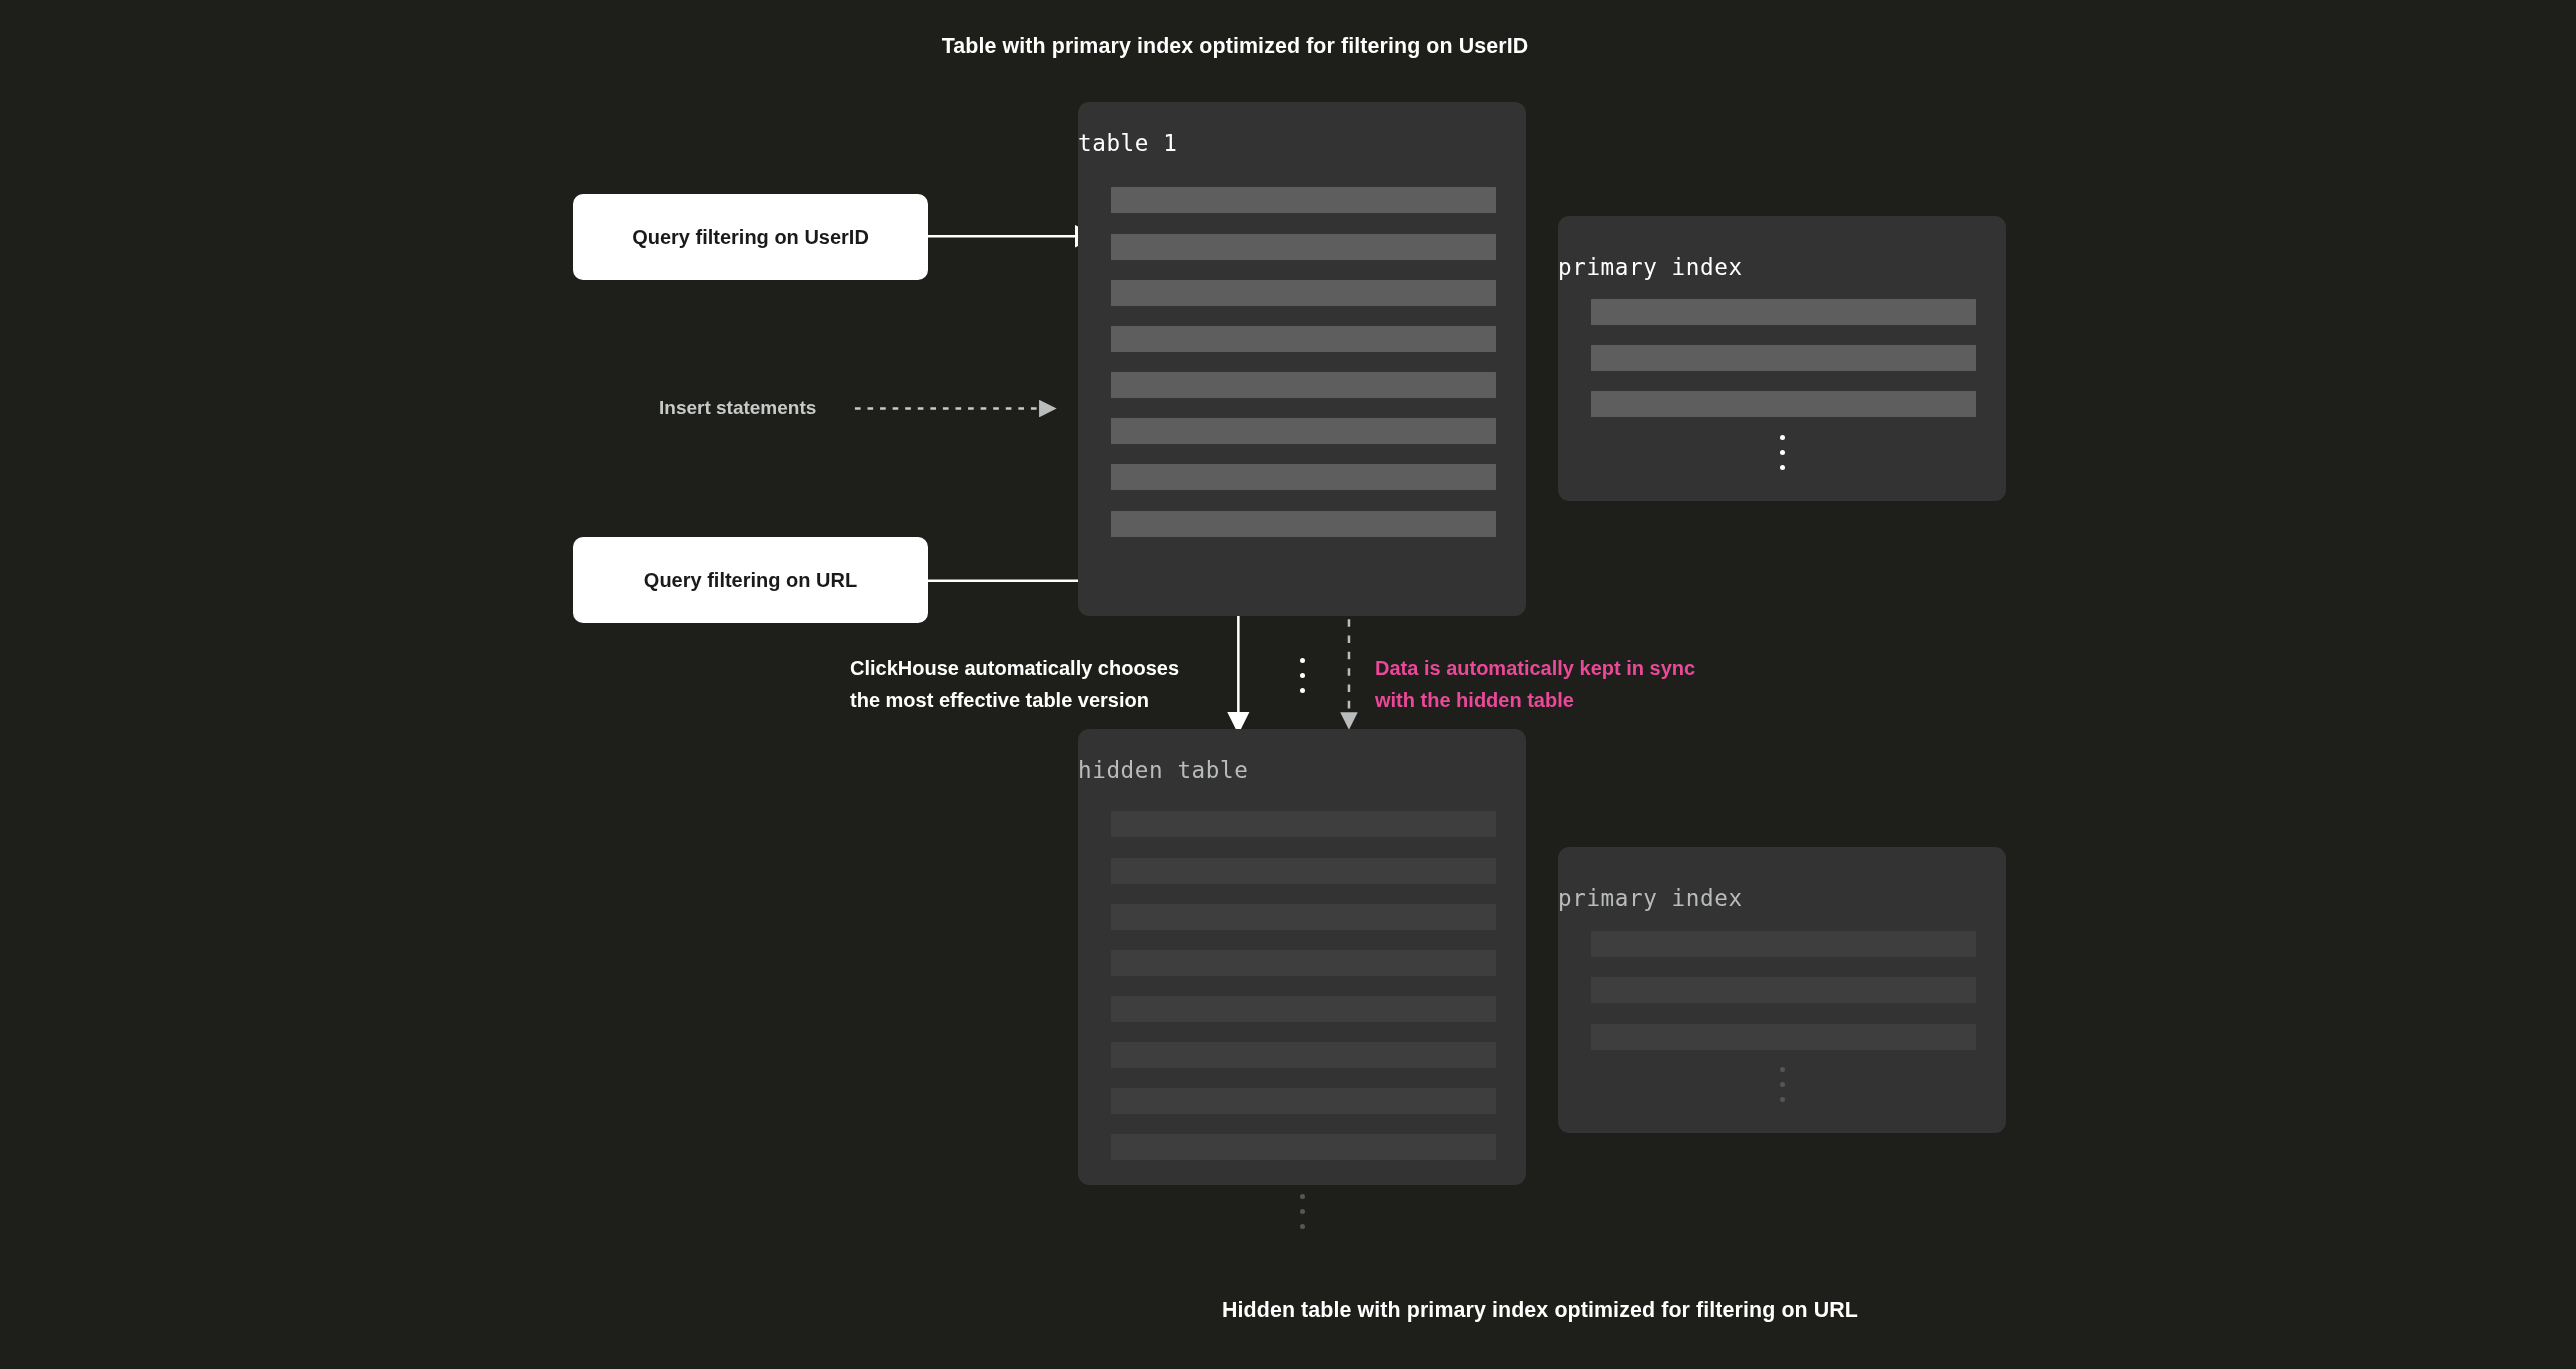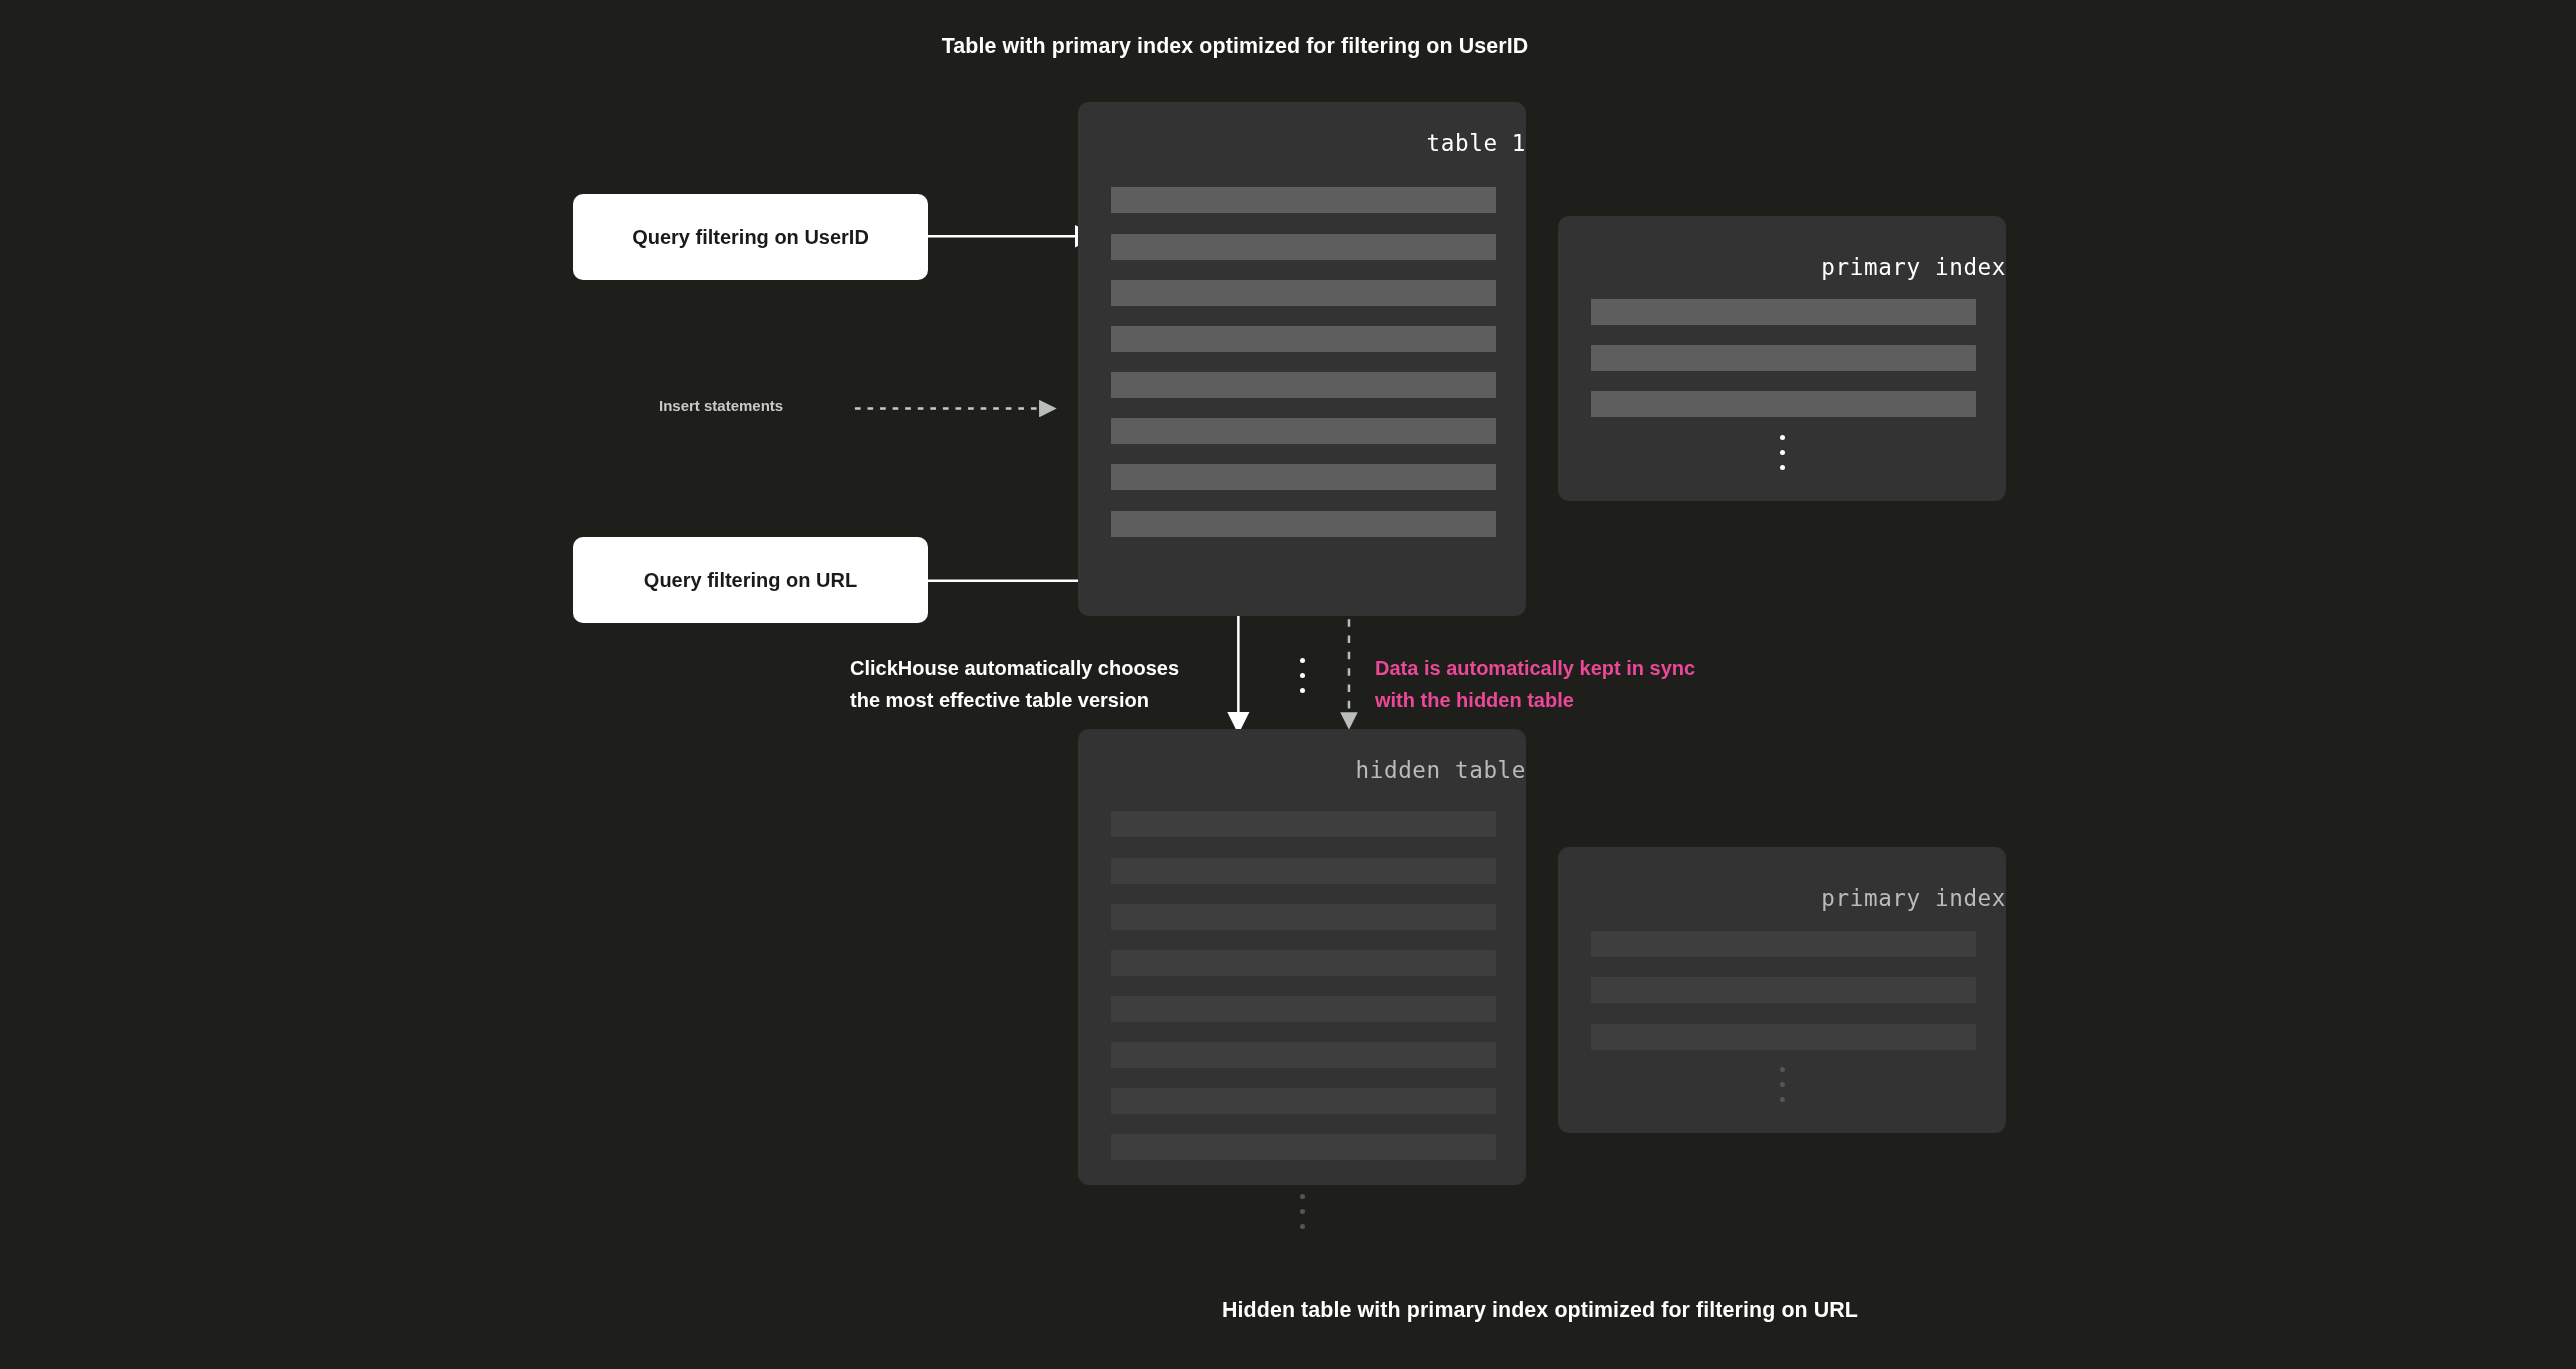--- a/index.html
+++ b/index.html
@@ -30,26 +30,25 @@
 
   
   .card {
     position: absolute;
     background: #333333;
     border-radius: 11.3px;
   }
   .card-title {
     position: absolute;
     left: 0; right: 0;
-    text-align: right;
+    text-align: left;
     font-family: "DejaVu Sans Mono", "Liberation Mono", monospace;
     font-size: 22.6px;
     letter-spacing: 0.6px;
     white-space: nowrap;
-    padding-left: 24px;
   }
   .card-title.bright { color: #ffffff; }
   .card-title.dim    { color: #b8bcba; }
 
   .row {
     position: absolute;
     border-radius: 0.6px;
   }
   .row.bright { background: #5e5e5e; }
   .row.dim    { background: #3e3e3e; }
@@ -94,21 +93,21 @@
     font-size: 20px;
     line-height: 1.6;
     white-space: pre-line;
   }
   .note.bright { color: #ffffff; }
   .note.dim    { color: #ec4899; }
 
   .label-inline {
     position: absolute;
     font-weight: bold;
-    font-size: 15px;
+    font-size: 19px;
     color: #c6cac8;
     white-space: nowrap;
   }
 
   
   #wires {
     position: absolute;
     left: 0; top: 0;
     width: 2576px;
     height: 1369px;

